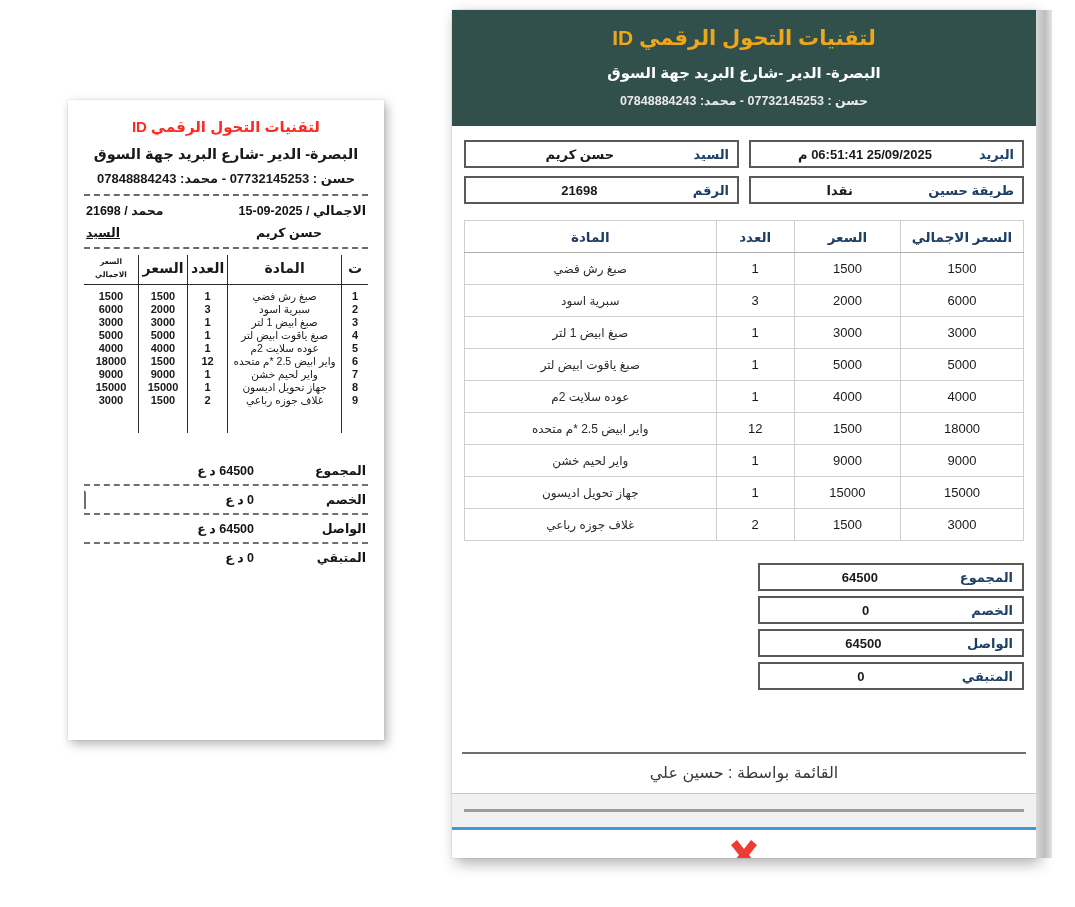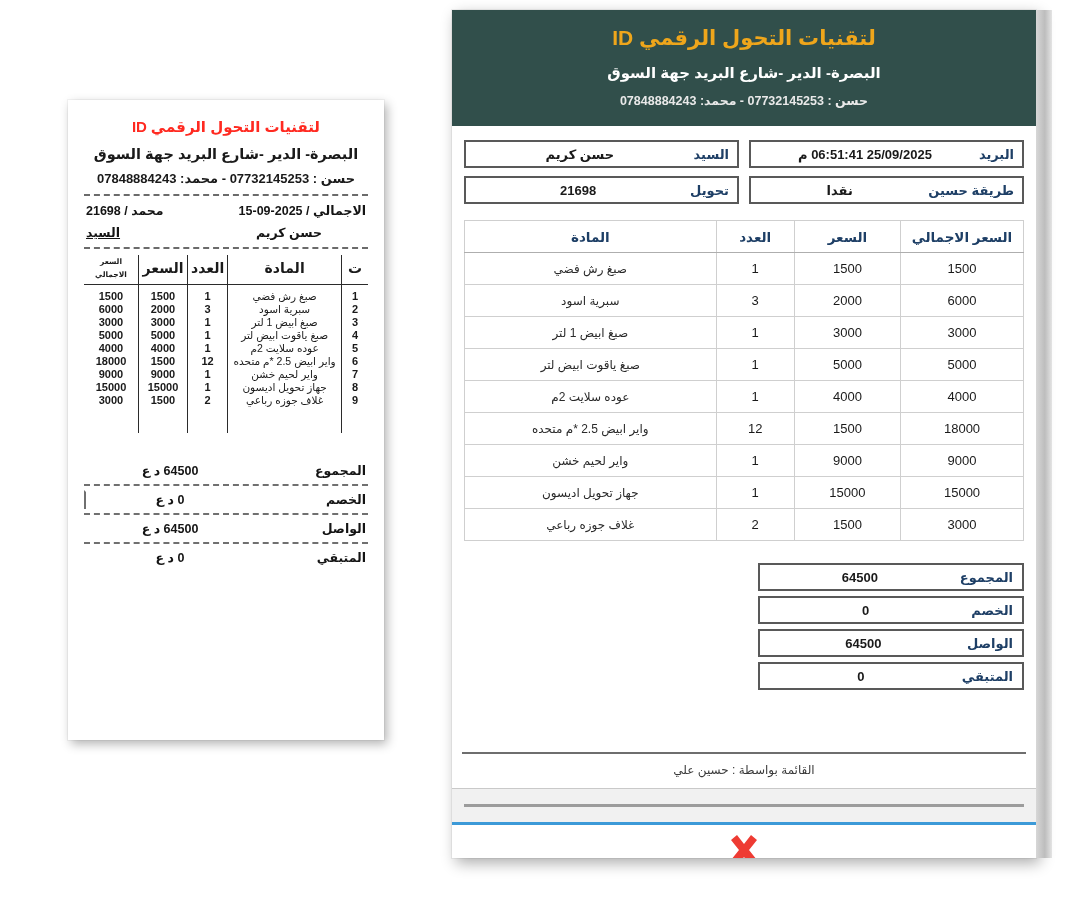--- a/index.html
+++ b/index.html
@@ -105,21 +105,21 @@
   .rc-totals { margin-top: 26px; }
   .rc-tot-row {
     display: flex;
     align-items: center;
     font-size: 12.5px;
     font-weight: bold;
     color: #141414;
     padding: 4px 2px;
   }
   .rc-tot-label { width: 40%; text-align: right; }
-  .rc-tot-value { width: 60%; text-align: center; }
+  .rc-tot-value { width: 60%; text-align: right; }
   .rc-tot-sep {
     border: 0;
     border-top: 2px dashed #707070;
     margin: 2px 0;
   }
   .rc-discount-wrap { position: relative; }
   .rc-discount-wrap::before {
     content: "";
     position: absolute;
     right: auto;
@@ -263,21 +263,21 @@
     padding-left: 9px;
   }
 
   #win-footer-rule {
     border: 0;
     border-top: 2px solid #6e6e6e;
     margin: 6px 10px 0 10px;
   }
   #win-signature {
     text-align: center;
-    font-size: 12px;
+    font-size: 16px;
     color: #3a3a3a;
     padding: 9px 0 11px 0;
   }
   #win-strip {
     background: #f1f1f1;
     border-top: 1px solid #c9c9c9;
     padding: 7px 12px;
   }
   #win-strip .inner-rule {
     border: 0;
@@ -479,21 +479,21 @@
       </div>
       <div class="fld">
         <span class="fld-label">السيد</span>
         <span class="fld-value">حسن كريم</span>
       </div>
       <div class="fld">
         <span class="fld-label">طريقة حسين</span>
         <span class="fld-value">نقدا</span>
       </div>
       <div class="fld">
-        <span class="fld-label">تحويل</span>
+        <span class="fld-label">الرقم</span>
         <span class="fld-value">21698</span>
       </div>
     </div>
 
     <table class="win-table">
       <thead>
         <tr>
           <th>السعر الاجمالي</th>
           <th>السعر</th>
           <th>العدد</th>

